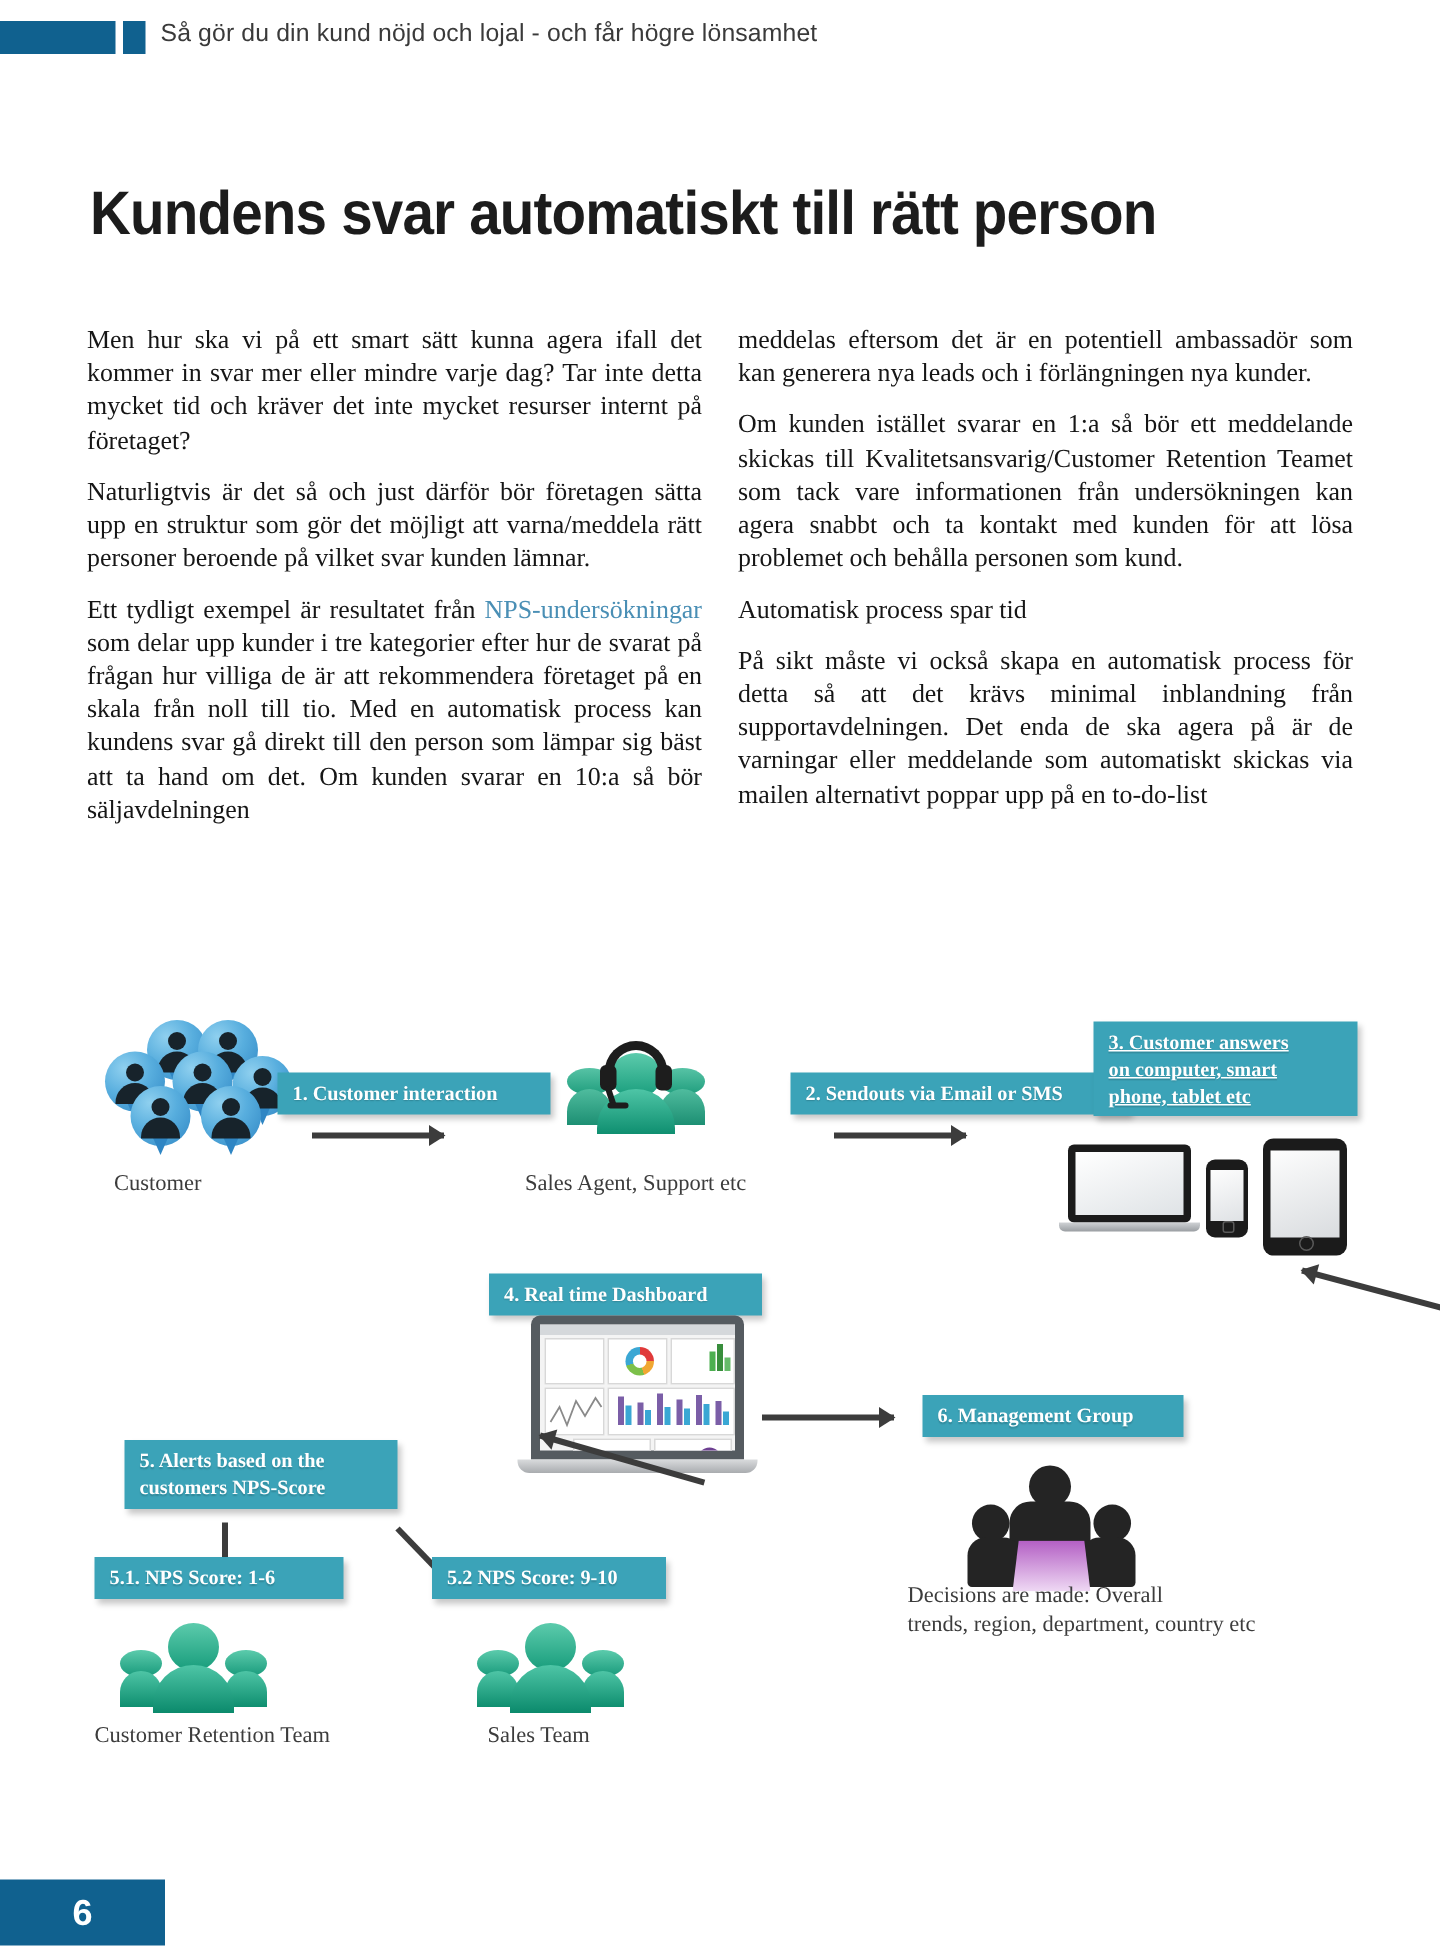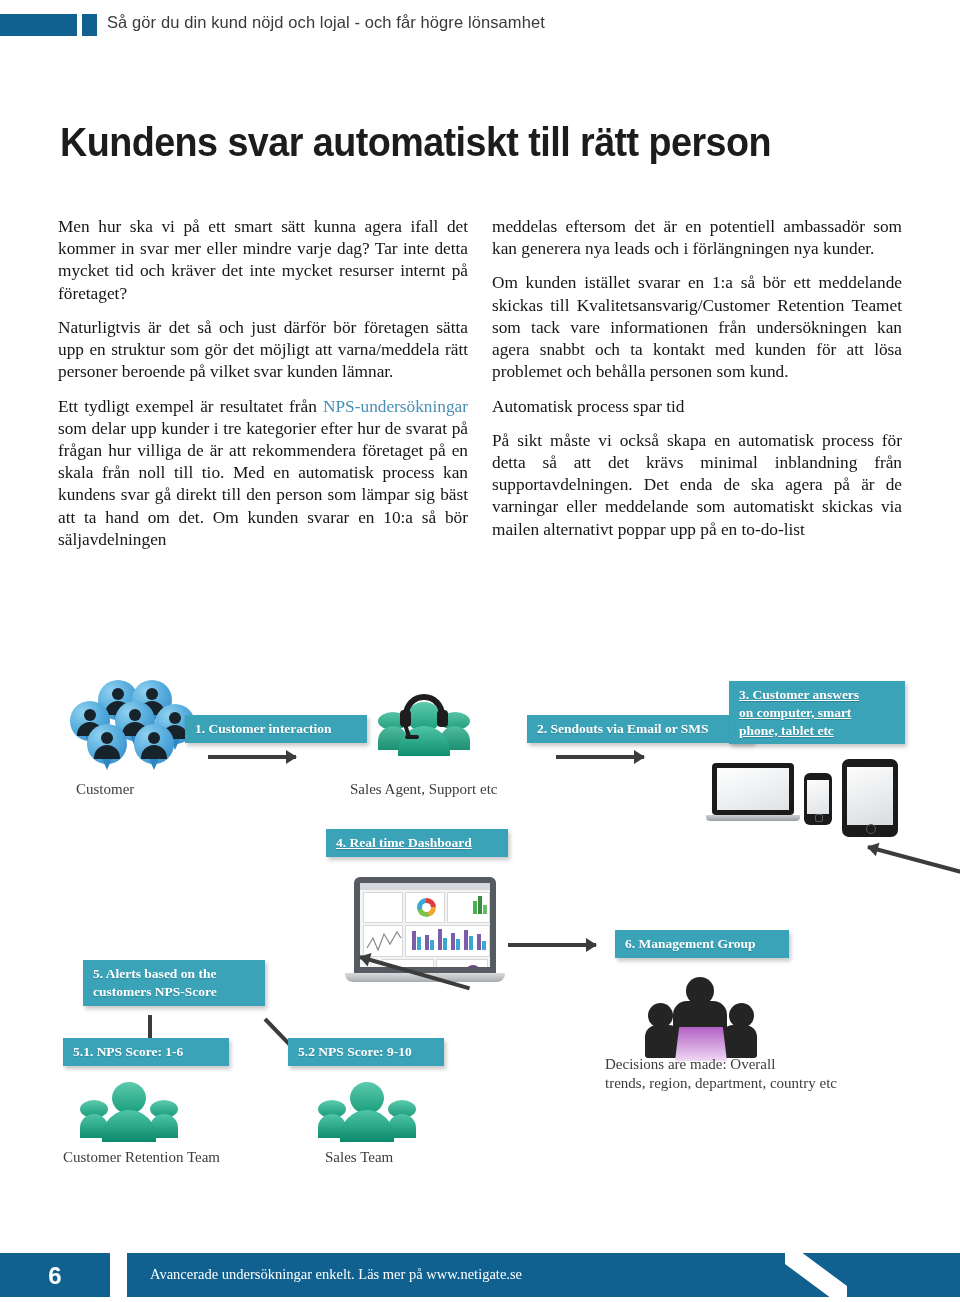--- a/index.html
+++ b/index.html
@@ -226,21 +226,21 @@
       <div style="position:absolute;left:11px;bottom:3px;width:6px;height:6px;border:1px solid #5a5a5a;border-radius:2px;"></div>
     </div>
     <div class="tablet" style="left:130px;top:4px;width:56px;height:78px;">
       <div class="scr" style="left:5px;top:8px;width:46px;height:58px;"></div>
       <div style="position:absolute;left:24px;bottom:3px;width:8px;height:8px;border:1px solid #5a5a5a;border-radius:50%;"></div>
     </div>
   </div>
 
   <div class="arrow arrow-rot" style="left:706px;top:190px;width:162px;transform:rotate(195deg);transform-origin:right center;"></div>
 
-  <div class="lbl" style="left:326px;top:174px;width:182px;text-decoration:underline;">4. Real time Dashboard</div>
+  <div class="lbl" style="left:326px;top:194px;width:182px;">4. Real time Dashboard</div>
 
   <div class="dash" style="left:345px;top:222px;width:160px;height:112px;">
     <div class="lid" style="left:9px;top:0;width:142px;height:96px;">
       <div class="screen">
         <div style="position:absolute;left:0;top:0;width:100%;height:7px;background:#d5d8db;"></div>
         <div class="dcell" style="left:3px;top:9px;width:40px;height:31px;"></div>
         <div class="dcell" style="left:45px;top:9px;width:40px;height:31px;">
           <div style="position:absolute;left:11px;top:5px;width:19px;height:19px;border-radius:50%;
             background:conic-gradient(#e03a3a 0 25%,#f0a732 0 45%,#7cc04a 0 70%,#3aa7d4 0 100%);"></div>
           <div style="position:absolute;left:16px;top:10px;width:9px;height:9px;border-radius:50%;background:#fff;"></div>
@@ -323,17 +323,13 @@
   </div>
   <div class="cap" style="left:605px;top:400px;">Decisions are made: Overall
 trends, region, department, country etc</div>
 
 </div>
 
 <div class="footer">
   <div class="f-page">
     <span>6</span>
   </div>
-  <div class="f-bar">
-    <div class="f-text">Avancerade undersökningar enkelt. Läs mer på www.netigate.se</div>
-    <div class="f-logo"></div>
-  </div>
 </div>
 
 </body></html>

